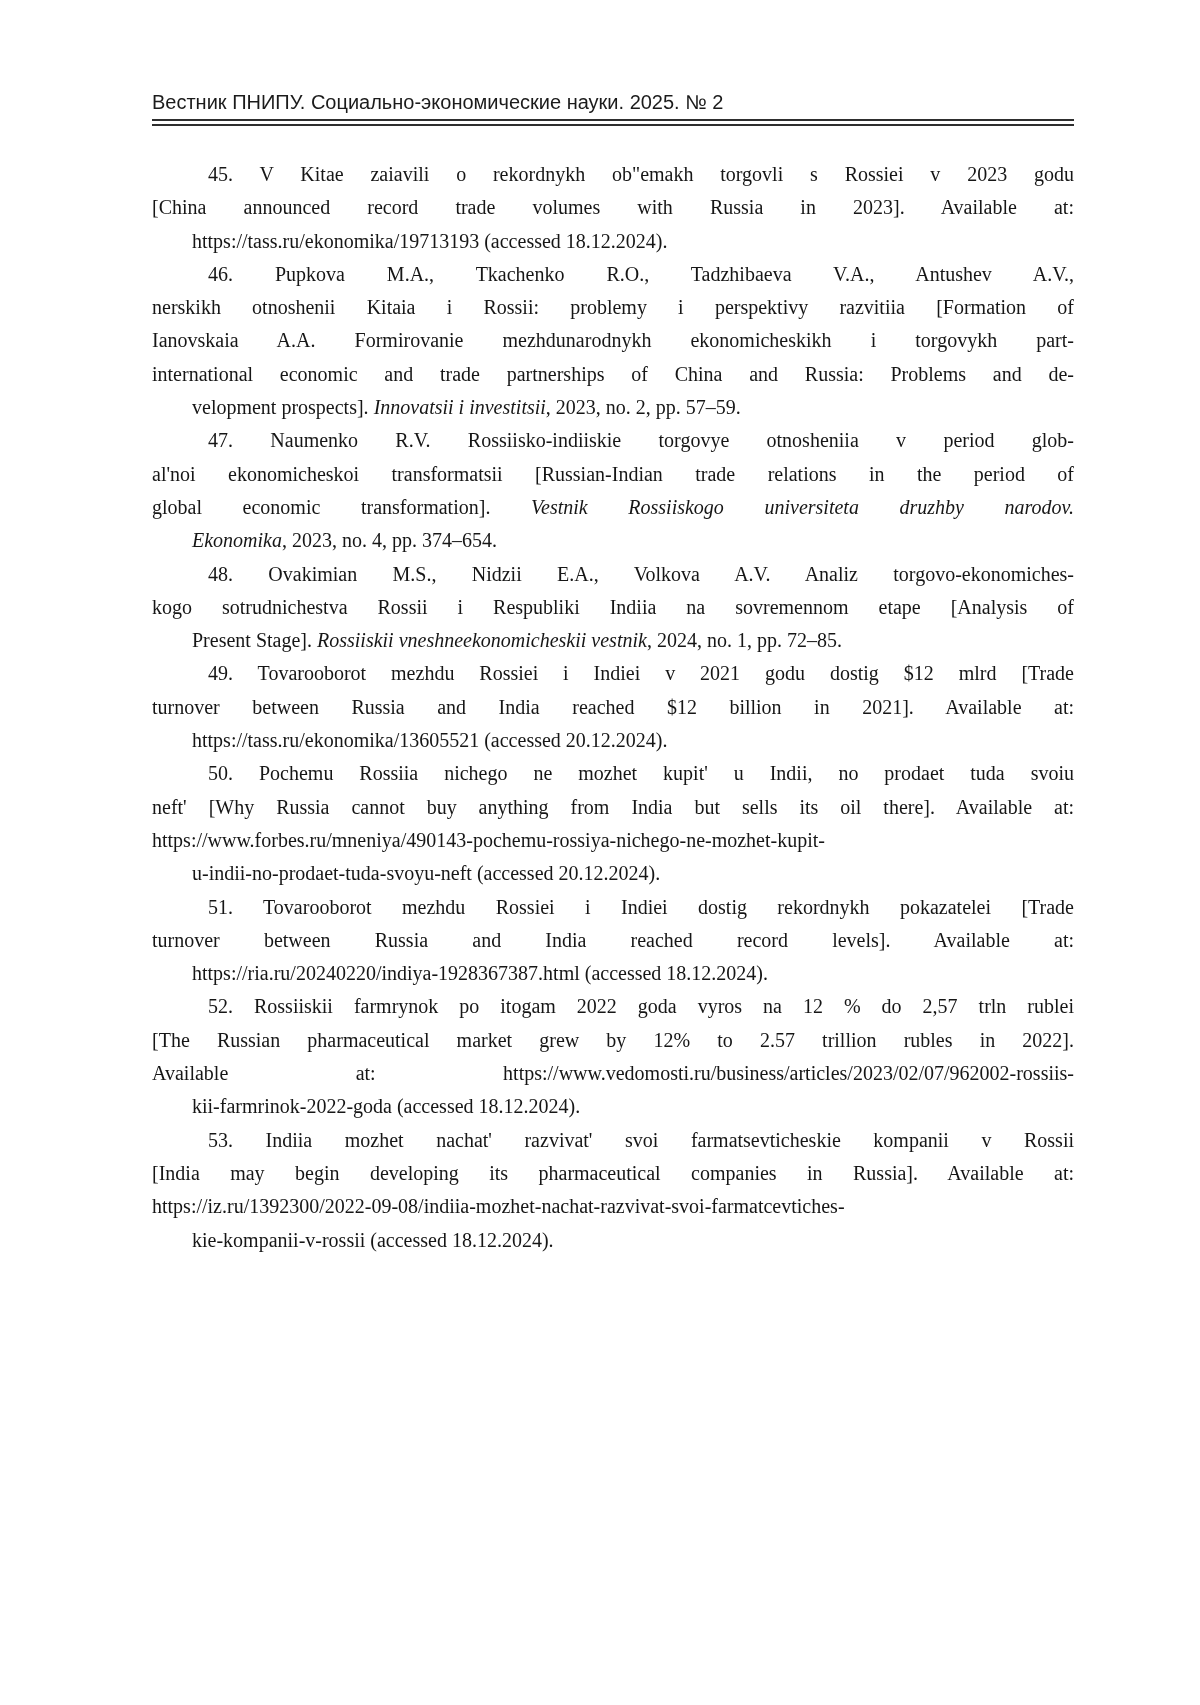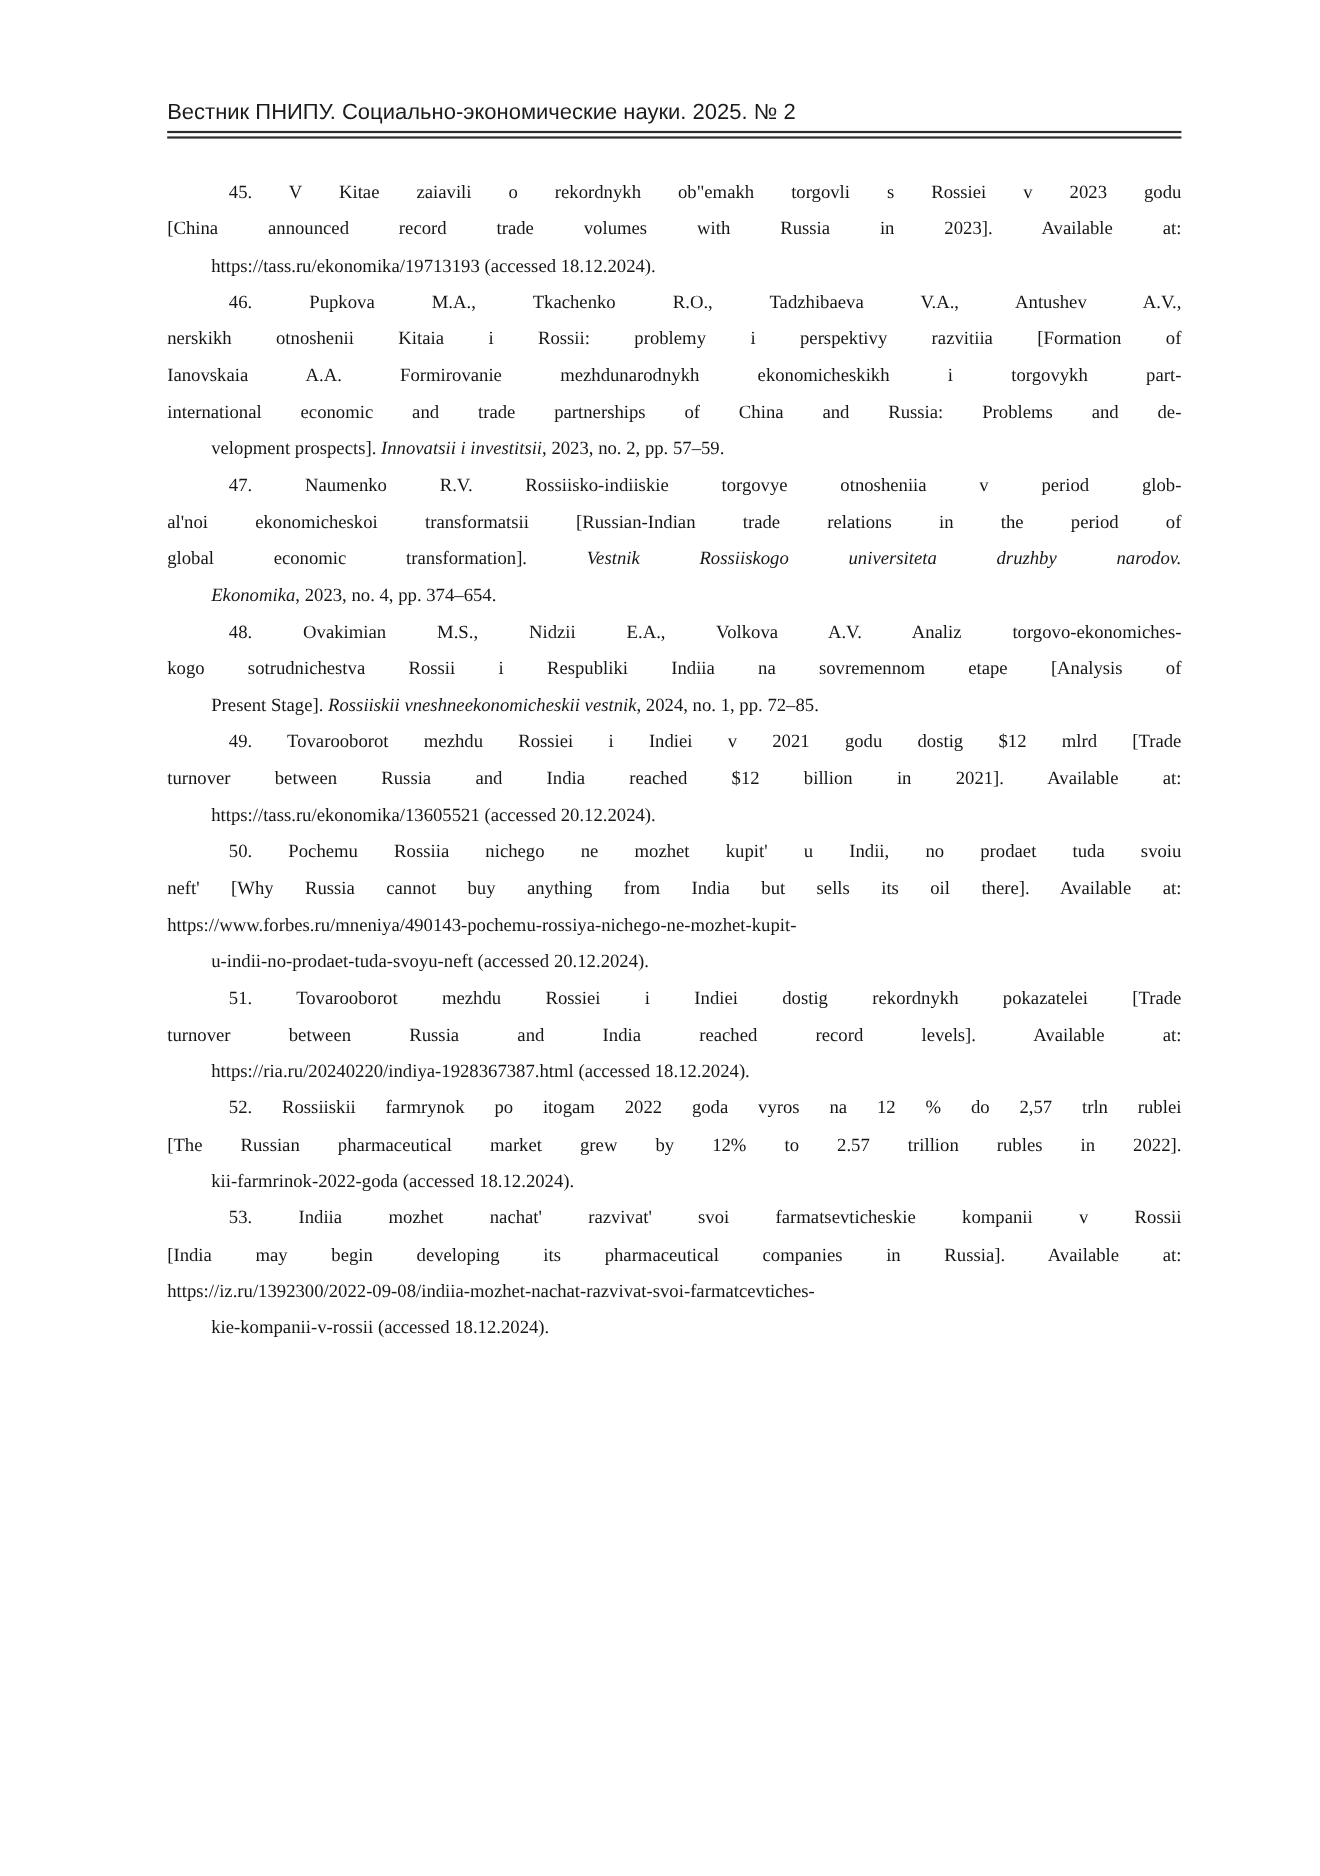--- a/index.html
+++ b/index.html
@@ -25,21 +25,21 @@
     line-height: 24px;
     color: #1b1b1b;
     padding-bottom: 5px;
     border-bottom: 7px double #2e2e2e;
   }
   
   .refs {
     position: absolute;
     left: 152px; top: 158px;
     width: 922px;
-    font-size: 17px;
+    font-size: 20px;
     line-height: 33.3px;
     font-family: Liberation Serif, serif;
   }
   .ref { margin: 0; }
   .ref .line {
     text-align: justify;
     text-align-last: justify;
     -moz-text-align-last: justify;
     white-space: normal;
   }
@@ -127,20 +127,21 @@
         <div class="line last"><span>u-indii-no-prodaet-tuda-svoyu-neft (accessed 20.12.2024).</span></div>
       </div>
       <div class="ref">
         <div class="line first"><span>51. Tovarooborot mezhdu Rossiei i Indiei dostig rekordnykh pokazatelei [Trade</span></div>
         <div class="line"><span>turnover between Russia and India reached record levels]. Available at:</span></div>
         <div class="line last"><span>https://ria.ru/20240220/indiya-1928367387.html (accessed 18.12.2024).</span></div>
       </div>
       <div class="ref">
         <div class="line first"><span>52. Rossiiskii farmrynok po itogam 2022 goda vyros na 12 % do 2,57 trln rublei</span></div>
         <div class="line"><span>[The Russian pharmaceutical market grew by 12% to 2.57 trillion rubles in 2022].</span></div>
+        <div class="line"><span>Available at: https://www.vedomosti.ru/business/articles/2023/02/07/962002-rossiis-</span></div>
         <div class="line last"><span>kii-farmrinok-2022-goda (accessed 18.12.2024).</span></div>
       </div>
       <div class="ref">
         <div class="line first"><span>53. Indiia mozhet nachat' razvivat' svoi farmatsevticheskie kompanii v Rossii</span></div>
         <div class="line"><span>[India may begin developing its pharmaceutical companies in Russia]. Available at:</span></div>
         <div class="line"><span>https://iz.ru/1392300/2022-09-08/indiia-mozhet-nachat-razvivat-svoi-farmatcevtiches-</span></div>
         <div class="line last"><span>kie-kompanii-v-rossii (accessed 18.12.2024).</span></div>
       </div>
     </div>
 

